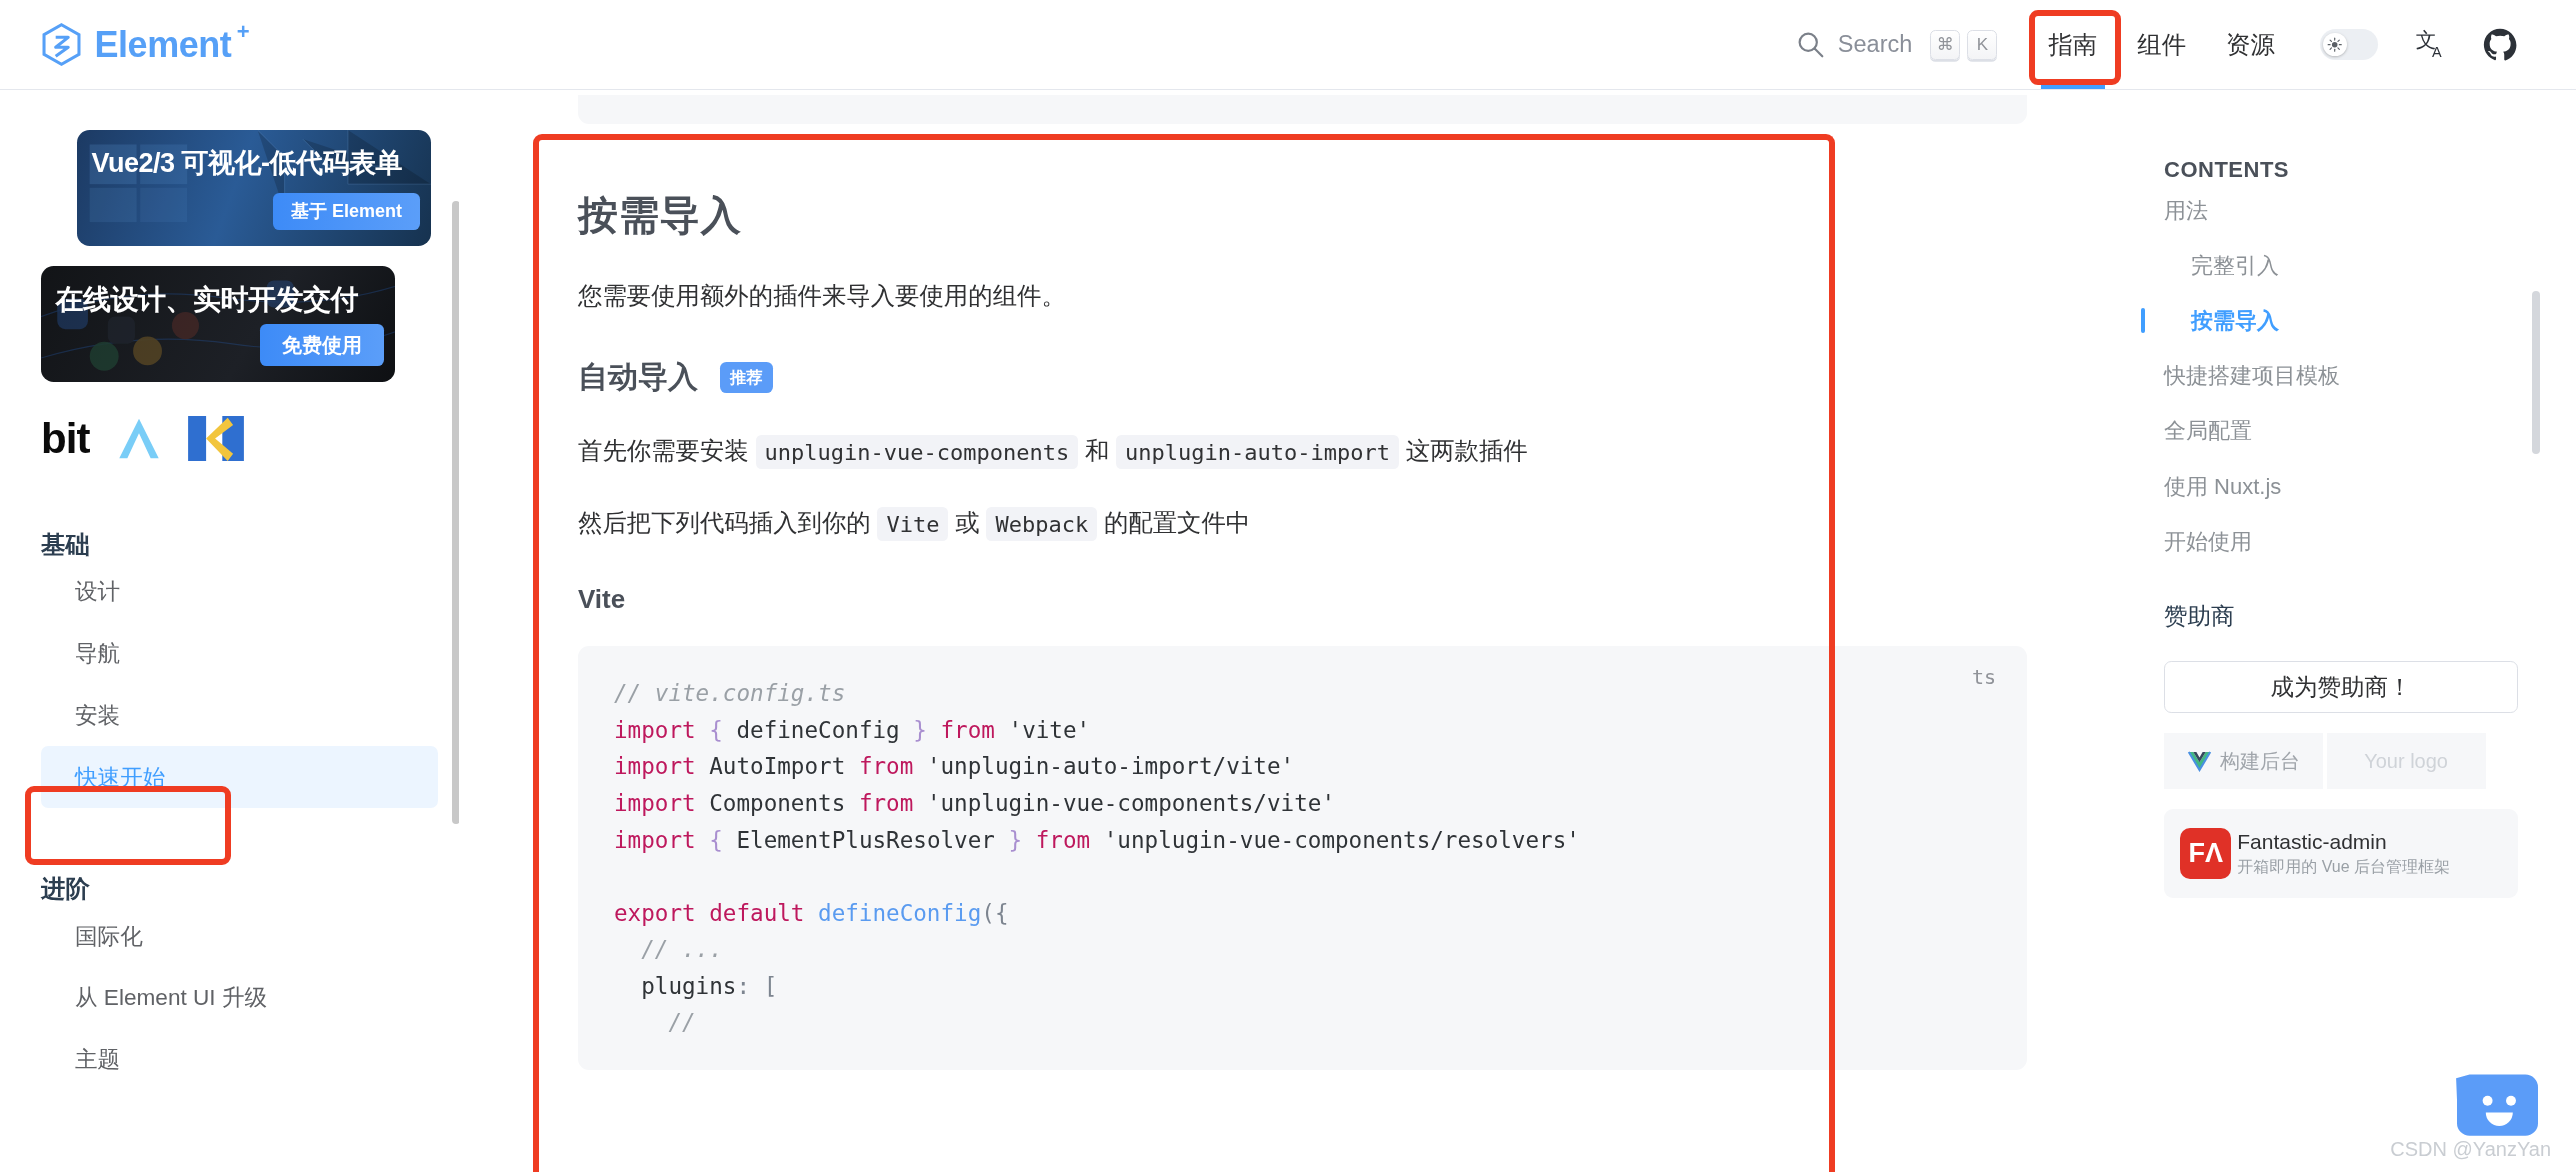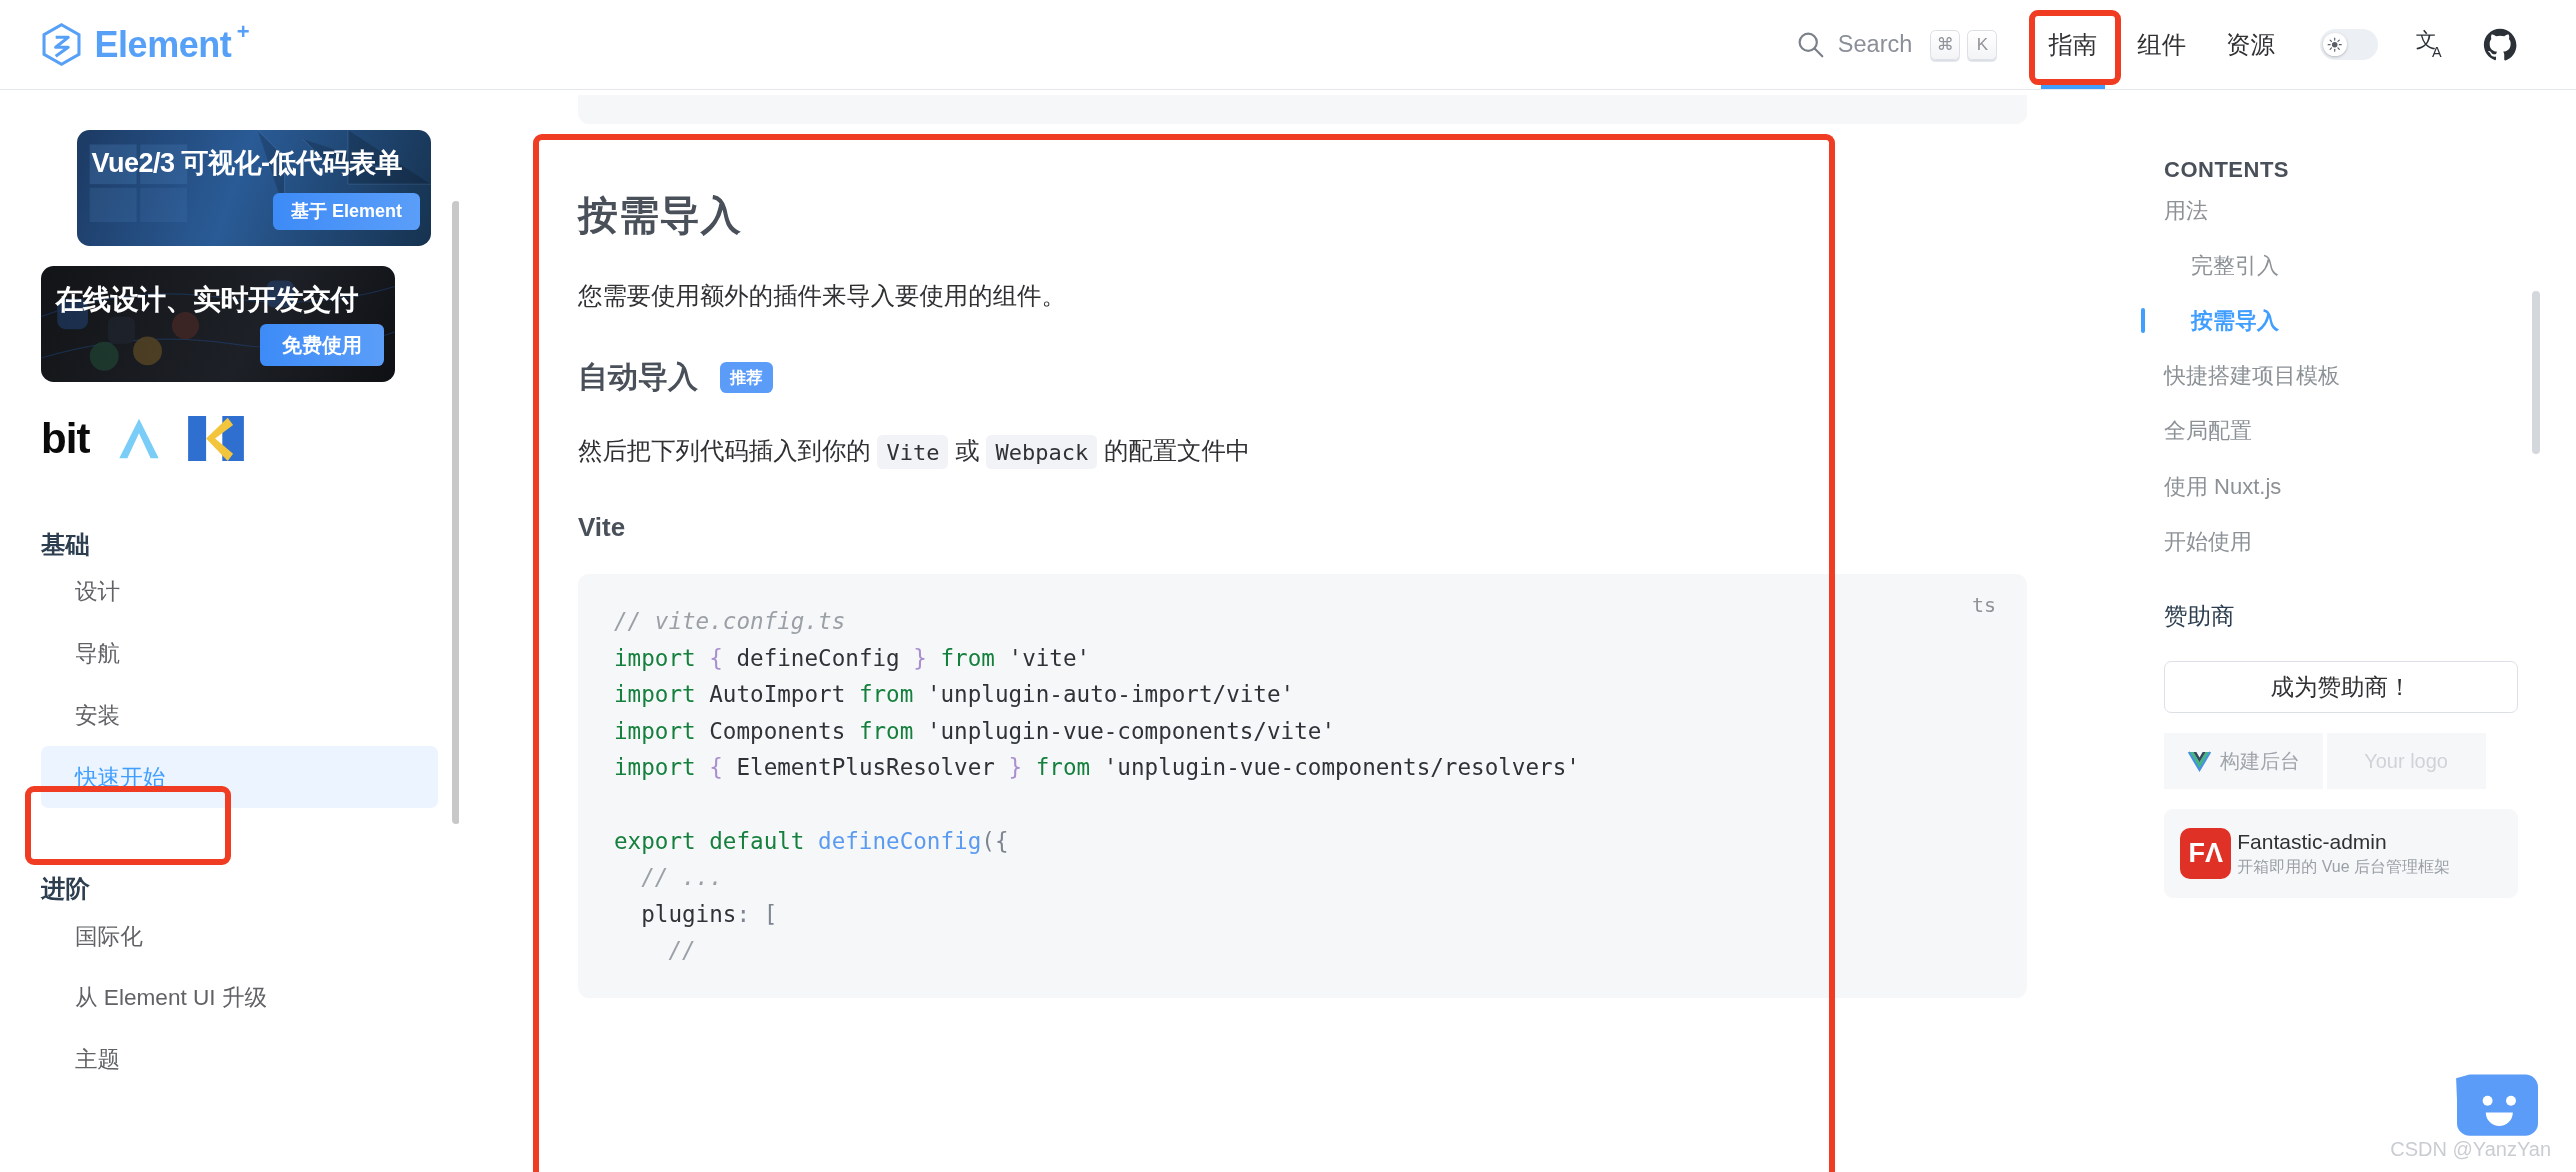--- a/index.html
+++ b/index.html
@@ -153,21 +153,21 @@
     white-space: pre; overflow: hidden;
   }
   .lang-tag {
     position: absolute; right: 31px; top: 14.5px;
     font-size: 20px; color: #909399;
     font-family: "DejaVu Sans Mono", "Liberation Mono", monospace;
   }
   h3.doc-h3 {
     font-size: 26px; font-weight: 700; color: #4a5059; margin-top: 42px;
   }
-  .tk-kw   { color: #15803d; }
+  .tk-kw   { color: #be185d; }
   .tk-fn   { color: #5a9bf0; }
   .tk-cm   { color: #9aa0a6; font-style: italic; }
   .tk-br   { color: #a98fd0; }
   .tk-pn   { color: #7d8590; }
   .tk-blue { color: #5a9bf0; }
 
   
   .toc {
     position: absolute; top: 90px; left: 2121px;
     width: 455px; height: 1082px; background: #fff; padding: 67px 0 0 43px;
@@ -366,20 +366,26 @@
 
     <div class="content">
       <h1 class="doc-h1">按需导入</h1>
       <p class="doc-p">您需要使用额外的插件来导入要使用的组件。</p>
 
       <h2 class="doc-h2">
         <span>自动导入</span>
         <span class="badge">推荐</span>
       </h2>
 
+      <p class="doc-p"><span>首先你需要安装</span>
+        <code class="inline">unplugin-vue-components</code>
+        <span>和</span>
+        <code class="inline">unplugin-auto-import</code>
+        <span>这两款插件</span>
+      </p>
 
 
       <p class="doc-p"><span>然后把下列代码插入到你的</span>
         <code class="inline">Vite</code>
         <span>或</span>
         <code class="inline">Webpack</code>
         <span>的配置文件中</span>
       </p>
 
       <h3 class="doc-h3">Vite</h3>

